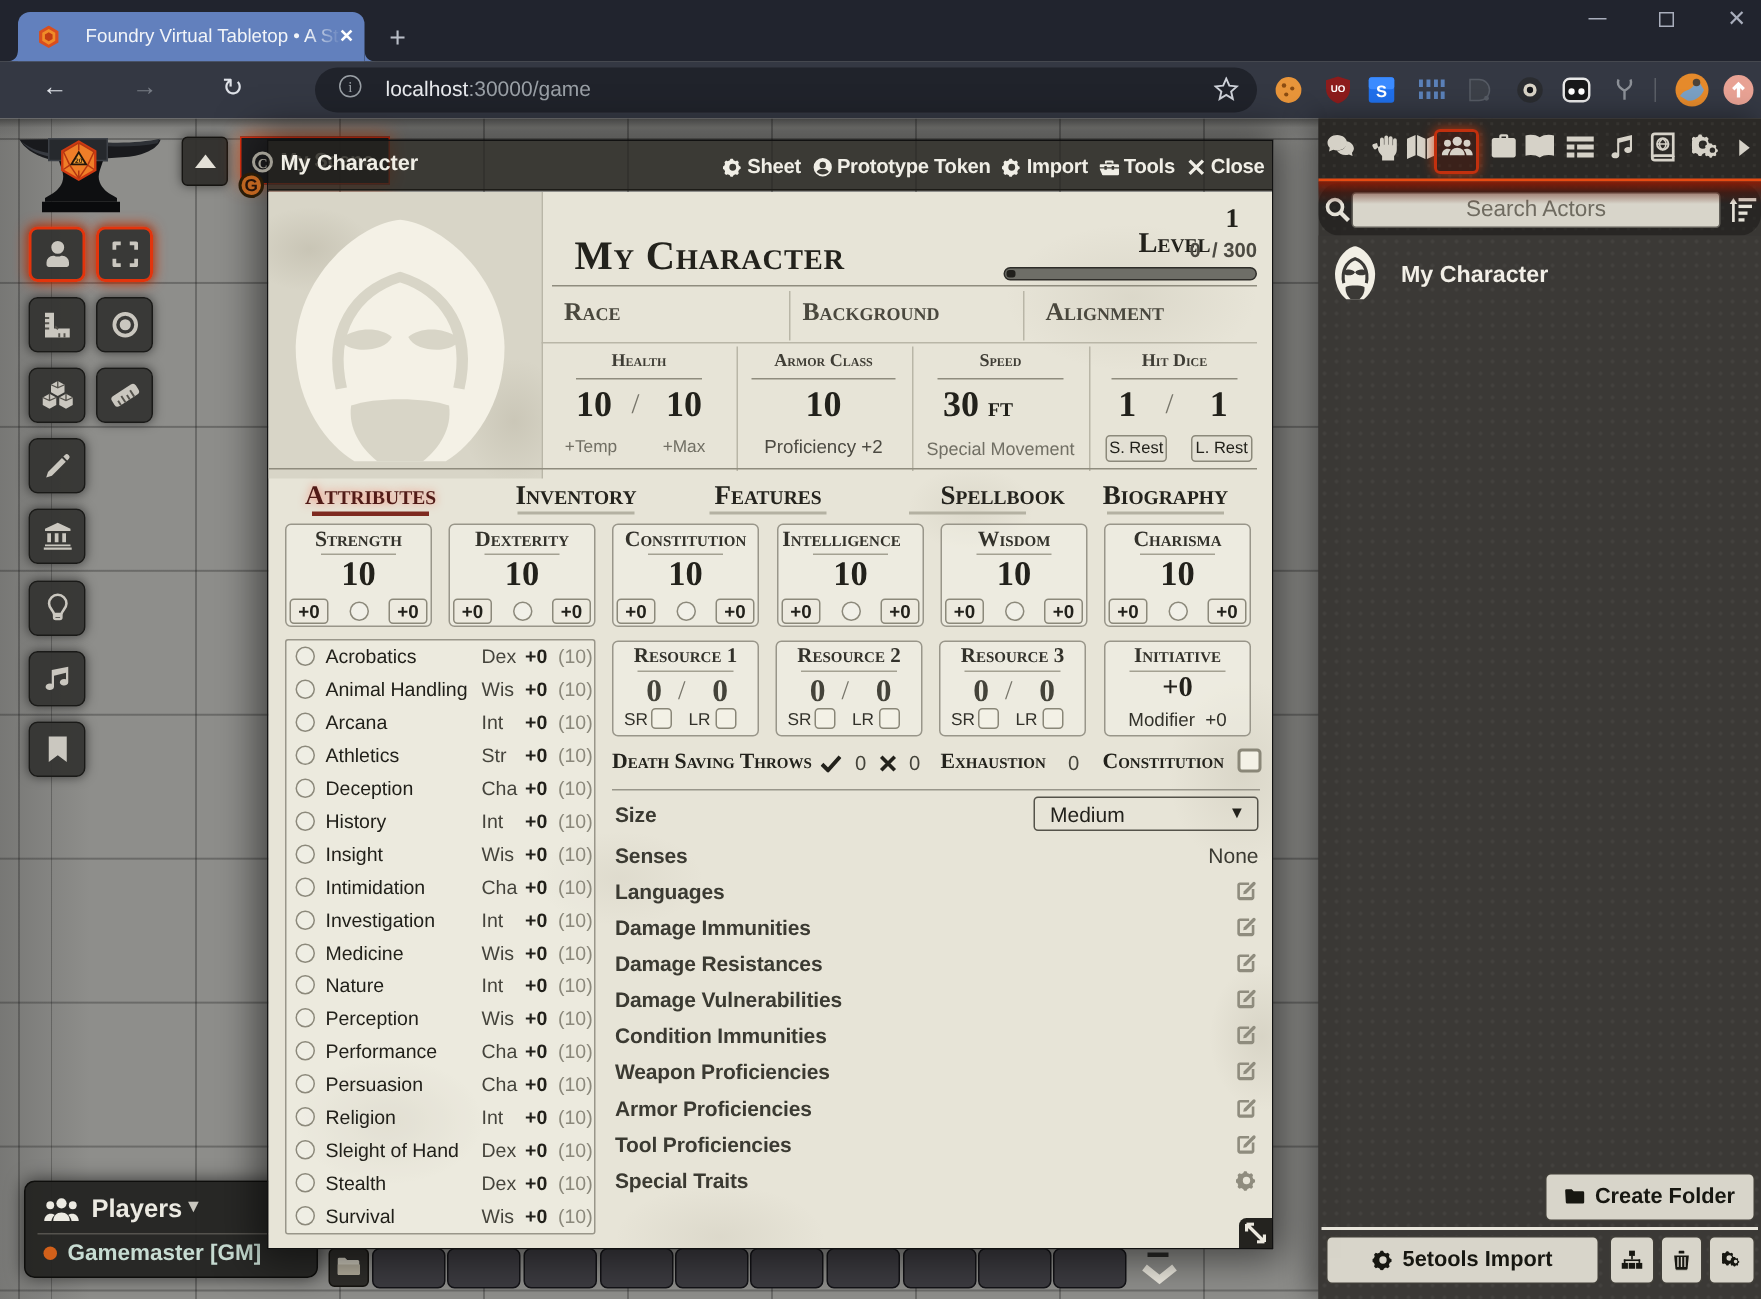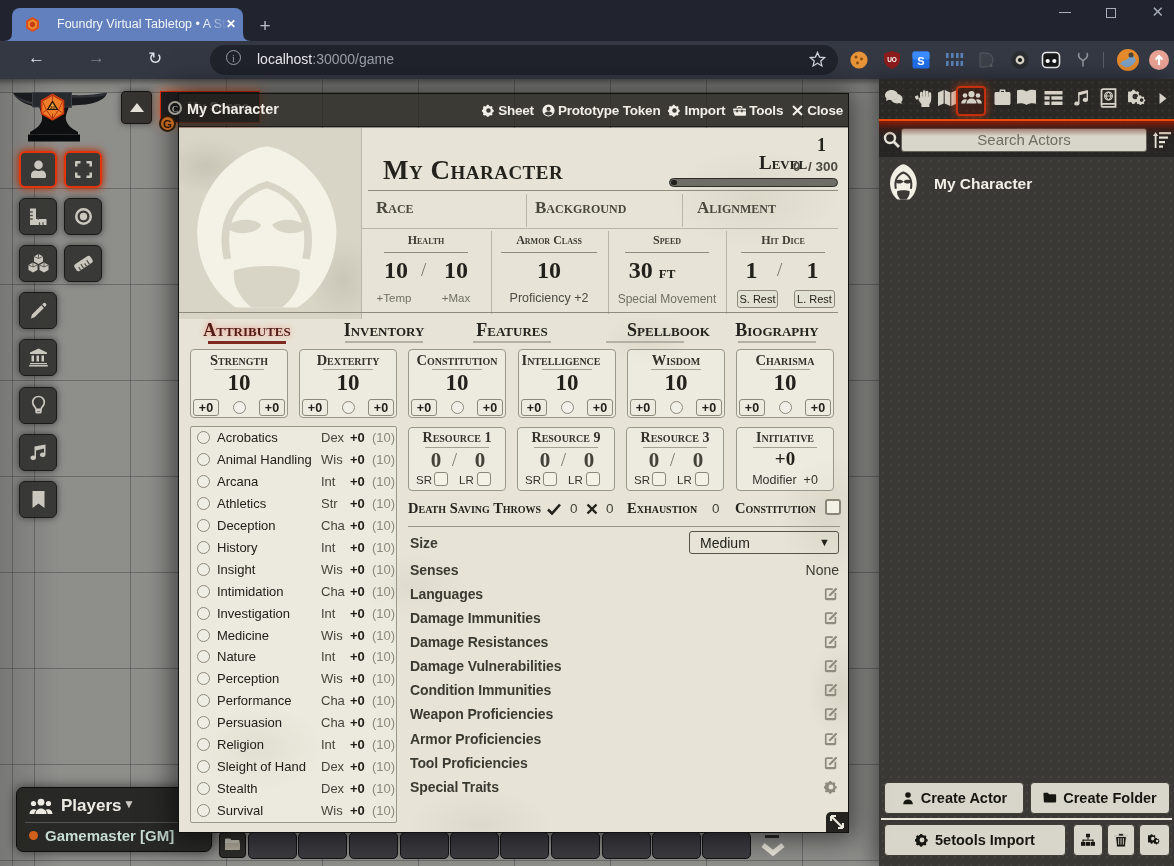--- a/index.html
+++ b/index.html
@@ -44,21 +44,21 @@
 
 #players { left:16px; top:787px; width:196px; height:65px; background:rgba(34,34,32,0.94);
   border:1px solid #0e0e0c; border-radius:7px; box-shadow:0 0 12px rgba(0,0,0,0.6); color:#eceae2; }
 
 #win { left:178px; top:93px; width:671px; height:740px; background:transparent; z-index:20;
   box-shadow:0 0 26px 6px rgba(0,0,0,0.55); border:1px solid #111; }
 #titlebar { left:0; top:0; width:669px; height:33px; background:rgba(36,34,29,0.78); color:#f0eee6;
   border-bottom:1px solid #1c1b17; }
 #titlebar .t { position:absolute; left:9px; top:7px; font-size:14.5px; font-weight:bold; }
 #hdrbtns { position:absolute; right:5px; top:0; height:33px; font-size:13.5px; font-weight:bold; display:flex; gap:8px; align-items:center; white-space:nowrap; letter-spacing:-0.2px; }
-#hdrbtns span { display:flex; align-items:center; }
+#hdrbtns span { display:flex; align-items:flex-end; }
 #hdrbtns svg { width:13px; height:13px; fill:#f0eee6; margin-right:3px; }
 #sheet { left:0; top:34px; width:669px; height:704px; background:#e7e4d7; overflow:hidden; color:#191813;
   background-image:
     radial-gradient(ellipse 90px 60px at 12% 88%, rgba(125,118,96,0.13) 0%, rgba(125,118,96,0) 70%),
     radial-gradient(ellipse 60px 40px at 70% 30%, rgba(125,118,96,0.10) 0%, rgba(125,118,96,0) 70%),
     radial-gradient(ellipse 50px 70px at 99% 80%, rgba(125,118,96,0.14) 0%, rgba(125,118,96,0) 70%),
     radial-gradient(ellipse 80px 45px at 35% 65%, rgba(125,118,96,0.08) 0%, rgba(125,118,96,0) 70%),
     radial-gradient(ellipse 120px 70px at 86% 10%, rgba(125,118,96,0.11) 0%, rgba(125,118,96,0) 70%),
     radial-gradient(ellipse 70px 90px at 97% 55%, rgba(125,118,96,0.12) 0%, rgba(125,118,96,0) 70%),
     radial-gradient(ellipse 100px 50px at 45% 99%, rgba(125,118,96,0.10) 0%, rgba(125,118,96,0) 70%); }
@@ -87,21 +87,21 @@
 
 #sidebar { left:879px; top:79px; width:295px; height:787px; background:#393734;
   background-image:radial-gradient(rgba(235,235,225,0.05) 1px, transparent 1.3px); background-size:7px 7px;
   box-shadow:-5px 0 18px rgba(0,0,0,0.45); }
 #sbtabs { position:absolute; left:0; top:0; width:295px; height:40px; background:#2b2926;
   background-image:radial-gradient(rgba(235,235,225,0.05) 1px, transparent 1.3px); background-size:7px 7px; }
 #sbtabs svg { fill:#d6d2c8; }
 #redline { position:absolute; left:0; top:40px; width:295px; height:2px; background:#e84b12; }
 #redglow { position:absolute; left:0; top:42px; width:295px; height:15px; z-index:3;
   background:linear-gradient(180deg, rgba(140,28,6,0.95) 0, rgba(90,18,5,0.45) 50%, rgba(60,12,5,0) 100%); }
-#searchrow { position:absolute; left:0; top:43px; width:295px; height:35px; background:rgba(28,26,23,0.55); }
+#searchrow { position:absolute; left:0; top:43px; width:295px; height:35px; background:rgba(28,26,23,0.55);border-radius:14px; }
 #searchbox { position:absolute; left:22px; top:6px; width:246px; height:24px; background:#d8d5ca;
   border:1px solid #63615a; border-radius:3px; color:#6f6b60; font-size:15px; text-align:center; line-height:22px; }
 #dirlist { position:absolute; left:0; top:78px; width:295px; height:709px; background:#3b3936;
   background-image:radial-gradient(rgba(235,235,225,0.05) 1px, transparent 1.3px); background-size:8px 8px; }
 .sbtn { position:absolute; background:#d8d5ca; border:1px solid #403e38; border-radius:4px;
   color:#171711; font-size:14.5px; font-weight:bold; display:flex; align-items:center; justify-content:center; white-space:nowrap; }
 .sbtn svg { width:14px; height:14px; fill:#171711; margin-right:6px; flex:none; }
 </style></head>
 <body>
 
@@ -611,21 +611,21 @@
 <div class="abs sc" style="left:229px;top:302px;width:98px;text-align:center;font-size:14px;color:#33322b;">Resource 1</div>
 <div class="hline" style="left:246px;top:319px;width:64px;background:#a4a192;"></div>
 <div class="abs bignum" style="left:237px;top:320px;width:40px;font-size:21px;color:#44433a;">0</div>
 <div class="abs" style="left:273px;top:322px;font-size:18px;color:#77756a;font-family:'Liberation Serif',serif;">/</div>
 <div class="abs bignum" style="left:281px;top:320px;width:40px;font-size:21px;color:#44433a;">0</div>
 <div class="abs" style="left:237px;top:346px;font-size:11.5px;color:#33322b;">SR</div>
 <div class="abs chk" style="left:255px;top:344px;width:14px;height:14px;"></div>
 <div class="abs" style="left:280px;top:346px;font-size:11.5px;color:#33322b;">LR</div>
 <div class="abs chk" style="left:298px;top:344px;width:14px;height:14px;"></div>
 <div class="abs abox" style="left:338px;top:299px;width:98px;height:64px;background:rgba(250,248,240,0.35);"></div>
-<div class="abs sc" style="left:338px;top:302px;width:98px;text-align:center;font-size:14px;color:#33322b;">Resource 9</div>
+<div class="abs sc" style="left:338px;top:302px;width:98px;text-align:center;font-size:14px;color:#33322b;">Resource 2</div>
 <div class="hline" style="left:355px;top:319px;width:64px;background:#a4a192;"></div>
 <div class="abs bignum" style="left:346px;top:320px;width:40px;font-size:21px;color:#44433a;">0</div>
 <div class="abs" style="left:382px;top:322px;font-size:18px;color:#77756a;font-family:'Liberation Serif',serif;">/</div>
 <div class="abs bignum" style="left:390px;top:320px;width:40px;font-size:21px;color:#44433a;">0</div>
 <div class="abs" style="left:346px;top:346px;font-size:11.5px;color:#33322b;">SR</div>
 <div class="abs chk" style="left:364px;top:344px;width:14px;height:14px;"></div>
 <div class="abs" style="left:389px;top:346px;font-size:11.5px;color:#33322b;">LR</div>
 <div class="abs chk" style="left:407px;top:344px;width:14px;height:14px;"></div>
 <div class="abs abox" style="left:447px;top:299px;width:98px;height:64px;background:rgba(250,248,240,0.35);"></div>
 <div class="abs sc" style="left:447px;top:302px;width:98px;text-align:center;font-size:14px;color:#33322b;">Resource 3</div>
@@ -781,25 +781,20 @@
 <div id="dirlist">
  <svg style="position:absolute;left:6px;top:3px;" width="38" height="44" viewBox="0 0 182 191">
   <path d="M88 10 C 62 13, 25 50, 24 99 C 24 140, 44 168, 60 179 L 116 179 C 132 168, 152 140, 152 99 C 151 50, 114 13, 88 10 Z" fill="#f2efe5"></path>
   <path d="M58 140 C 72 134, 104 134, 118 140 C 120 156, 112 170, 102 179 L 74 179 C 64 170, 56 156, 58 140 Z" fill="#3b3936"></path>
   <path d="M52 128 C 44 88, 60 60, 88 50 C 116 60, 132 88, 124 128" stroke="#3b3936" stroke-width="10" fill="none"></path>
   <path d="M50 90 C 62 82, 80 83, 88 93 C 82 105, 60 105, 53 99 C 48 96, 48 93, 50 90 Z" fill="#3b3936"></path>
   <path d="M126 90 C 114 82, 96 83, 88 93 C 94 105, 116 105, 123 99 C 128 96, 128 93, 126 90 Z" fill="#3b3936"></path>
   </svg>
  <span style="position:absolute;left:55px;top:18px;font-size:15.5px;font-weight:bold;color:#f2efe7;">My Character</span>
 </div>
-<div class="sbtn" style="left:5px;top:703px;width:140px;height:32px;">
- <svg viewBox="0 0 16 16">
-        <circle cx="8" cy="4.5" r="3.2"></circle>
-        <path d="M2.5 15 c0-3.2 2.4-5.3 5.5-5.3 s5.5 2.1 5.5 5.3z"></path>
-      </svg>Create Actor</div>
 <div class="sbtn" style="left:151px;top:703px;width:140px;height:32px;">
  <svg viewBox="0 0 16 16">
         <path d="M0.5 3 Q0.5 2 1.5 2 h4 l1.5 1.7 h7 q1 0 1 1 V12 q0 1-1 1 h-12 q-1 0-1-1z"></path>
       </svg>Create Folder</div>
 <div class="abs" style="left:2px;top:739px;width:291px;height:2px;background:#e9e6dc;"></div>
 <div class="sbtn" style="left:5px;top:745px;width:182px;height:32px;">
  <svg viewBox="0 0 16 16">
         <path d="M8 5.2 a2.8 2.8 0 1 0 0 5.6 a2.8 2.8 0 0 0 0-5.6z M14.5 9.3 l-1.4.8 q-.2.8-.6 1.4 l.5 1.5 -1.3 1.3 -1.5-.5 q-.7.4-1.4.6 l-.8 1.4 h-1.8 l-.8-1.4 q-.8-.2-1.4-.6 l-1.5.5 -1.3-1.3 .5-1.5 q-.4-.7-.6-1.4 l-1.4-.8 v-1.8 l1.4-.8 q.2-.8.6-1.4 l-.5-1.5 1.3-1.3 1.5.5 q.7-.4 1.4-.6 l.8-1.4 h1.8 l.8 1.4 q.8.2 1.4.6 l1.5-.5 1.3 1.3 -.5 1.5 q.4.7.6 1.4 l1.4.8z" fill-rule="evenodd"></path>
       </svg>5etools Import</div>
 <div class="sbtn" style="left:194px;top:745px;width:30px;height:32px;">

